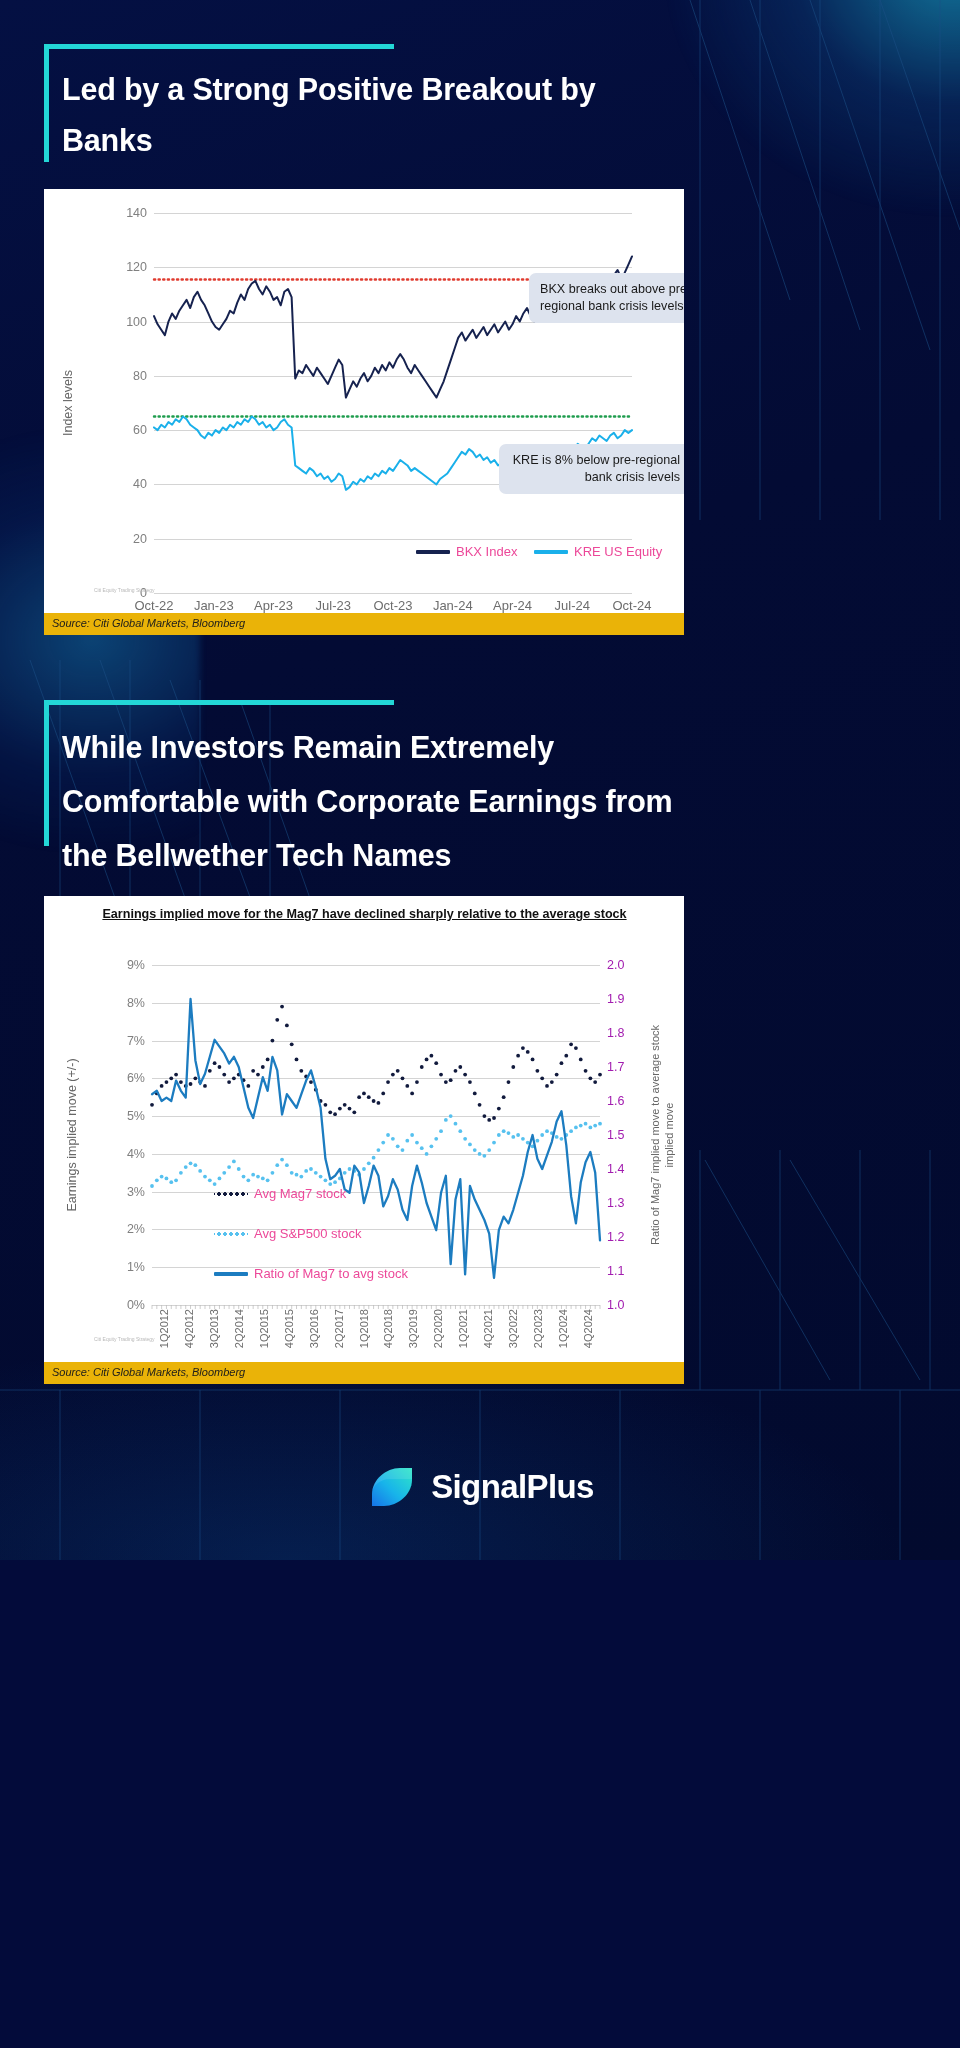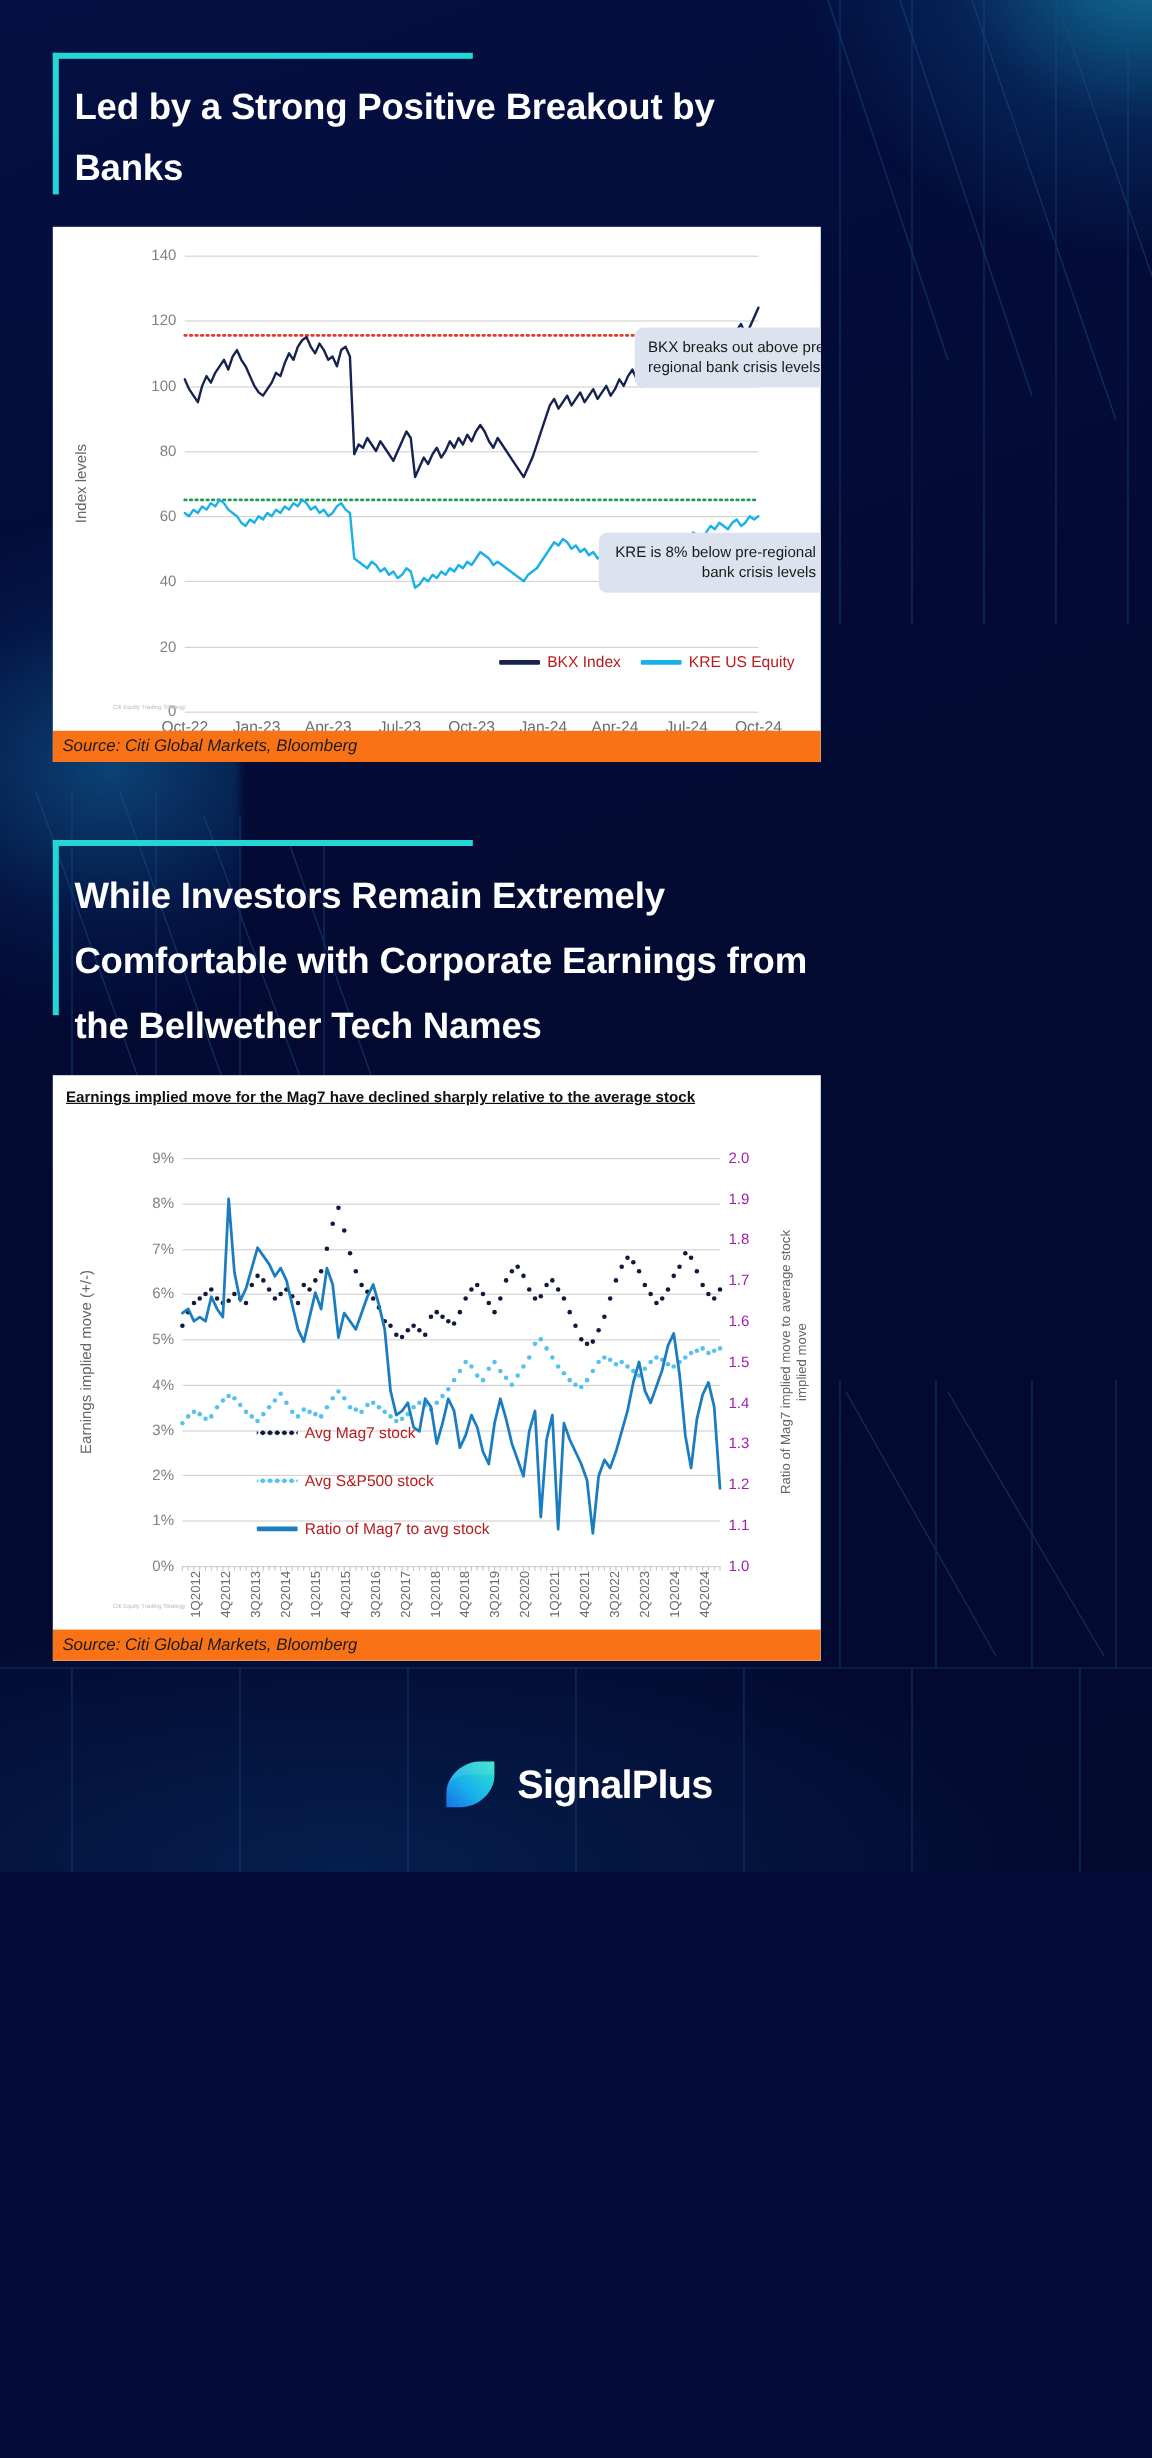--- a/index.html
+++ b/index.html
@@ -71,28 +71,29 @@
     position: absolute;
     background: #ffffff;
     overflow: hidden;
   }
   #card-1 { left: 44px; top: 189px; width: 640px; height: 446px; }
   #card-2 { left: 44px; top: 896px; width: 640px; height: 488px; }
 
   .card-source {
     position: absolute; left: 0; bottom: 0;
     width: 100%; padding: 4px 0 6px 8px;
-    font-style: italic; font-size: 14px; color: #1c1c1c;
-    background: #f97316;
+    font-style: italic; font-size: 11px; color: #1c1c1c;
+    background: #eab308;
   }
   .card-title {
     font-size: 12.6px; font-weight: 600; color: #111;
     text-decoration: underline;
     line-height: 18px;
     padding: 9px 10px 0 11px;
+    text-align: center;
   }
 
   
   .plot { position: absolute; }
   .gridline { position: absolute; height: 1px; background: #d4d4d4; left: 0; right: 0; }
   .tick-y {
     position: absolute; right: 100%; margin-right: 7px;
     font-size: 12.5px; color: #808080; transform: translateY(-50%);
     white-space: nowrap;
   }
@@ -119,21 +120,21 @@
   }
   .callout {
     position: absolute;
     background: #dde3ee; color: #1a1a1a;
     border-radius: 7px;
     font-size: 12.6px; line-height: 17px;
     padding: 8px 11px;
   }
   .legend-row {
     position: absolute; display: flex; align-items: center; gap: 6px;
-    font-size: 13px; color: #b91c1c; white-space: nowrap;
+    font-size: 13px; color: #ec4899; white-space: nowrap;
   }
   .swatch-solid { width: 34px; height: 4px; border-radius: 1px; }
   .swatch-dot { width: 34px; height: 4px; }
   .watermark {
     position: absolute; font-size: 5px; color: #b9b9b9; line-height: 7px;
     white-space: nowrap;
   }
 
   
   #footer-logo {

